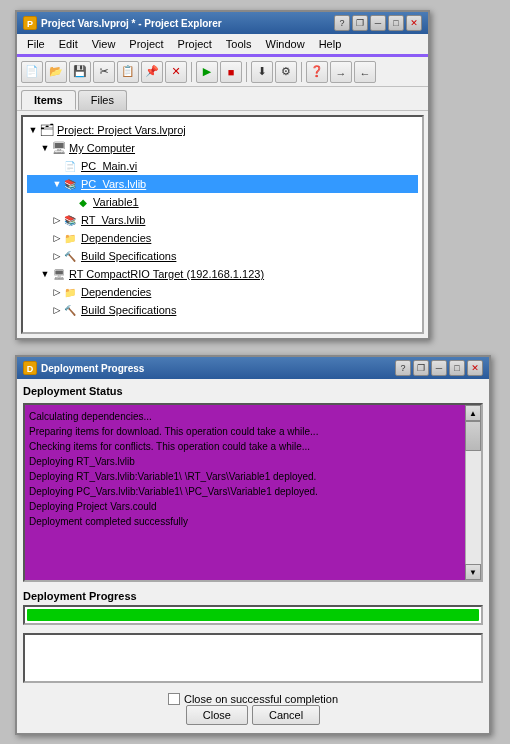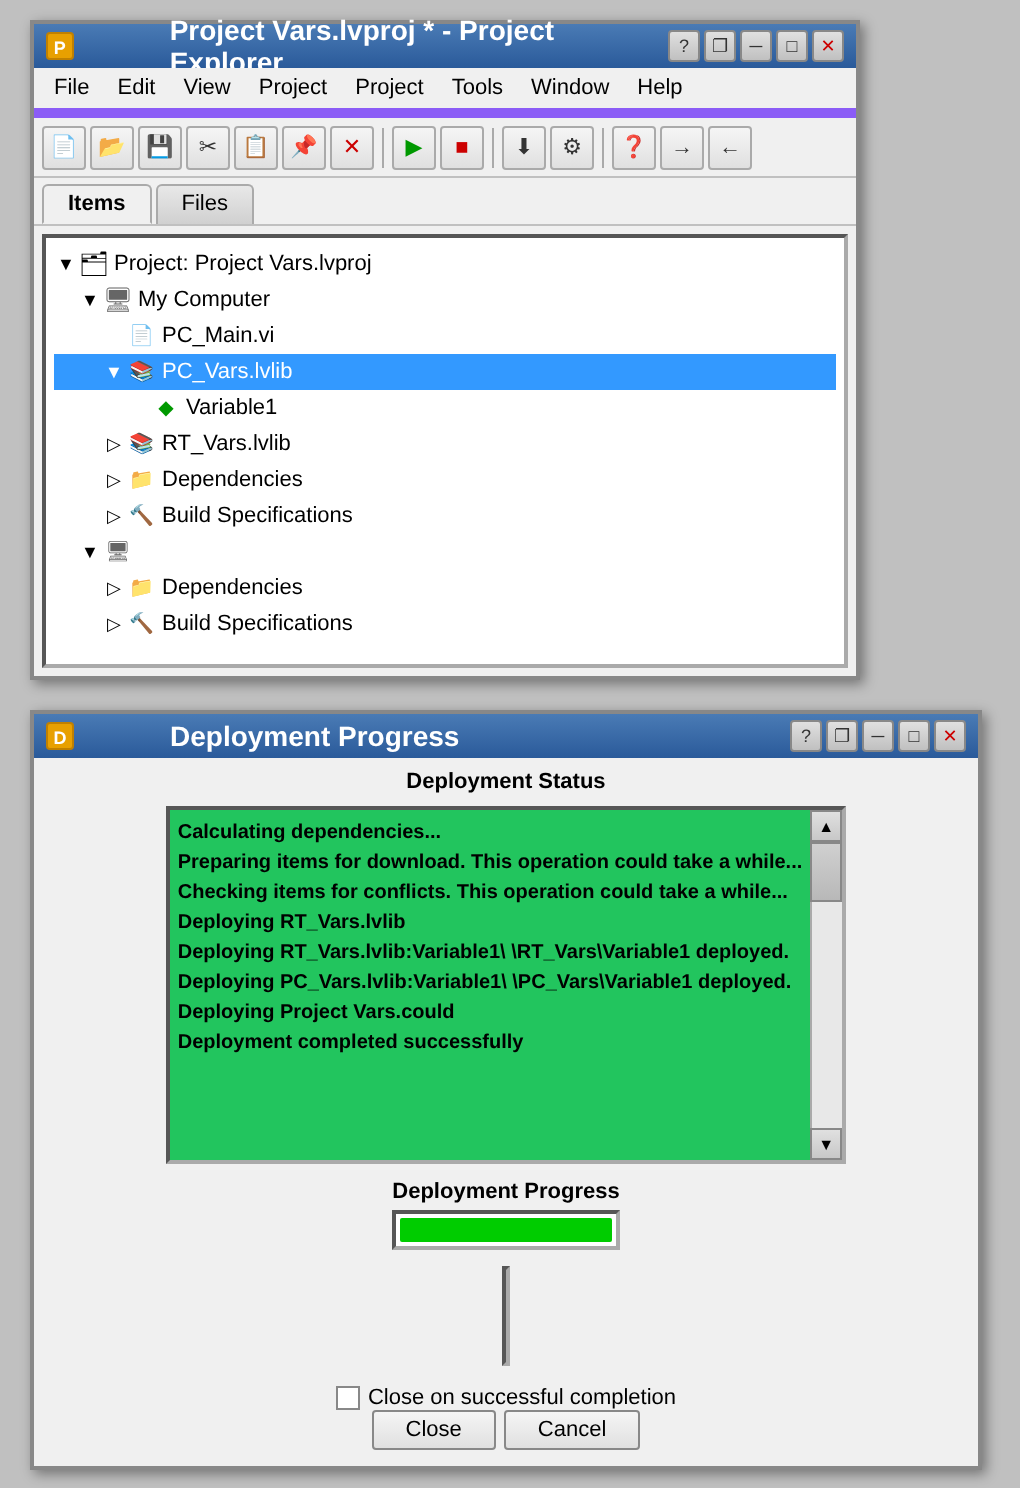--- a/index.html
+++ b/index.html
@@ -46,23 +46,22 @@
       border-radius: 2px;
       display: inline-block;
       font-size: 9px;
       color: white;
       text-align: center;
       line-height: 14px;
       font-weight: bold;
     }
 
     .title-text {
-      font-size: 14px;
+      font-size: 10px;
       font-weight: bold;
-      margin-left: 44px;
     }
 
     .title-bar-buttons {
       display: flex;
       gap: 2px;
     }
 
     .title-btn {
       width: 16px;
       height: 16px;
@@ -73,21 +72,21 @@
       align-items: center;
       justify-content: center;
       font-size: 9px;
       cursor: pointer;
       color: #333;
     }
 
     
     .menu-bar {
       background: #f0f0f0;
-      border-bottom: 5px solid #8b5cf6;
+      border-bottom: 3px solid #8b5cf6;
       padding: 2px 4px;
       display: flex;
       gap: 2px;
     }
 
     .menu-item {
       padding: 2px 6px;
       cursor: pointer;
       font-size: 11px;
     }
@@ -192,20 +191,21 @@
       height: 16px;
       display: inline-flex;
       align-items: center;
       justify-content: center;
       margin-right: 2px;
       font-size: 12px;
     }
 
     .tree-label {
       font-size: 11px;
+      text-decoration: underline;
     }
 
     
     #project-explorer {
       top: 10px;
       left: 15px;
       width: 415px;
       height: 330px;
       display: flex;
       flex-direction: column;
@@ -221,21 +221,20 @@
       flex-direction: column;
     }
 
     
     .deployment-content {
       display: flex;
       flex-direction: column;
       flex: 1;
       padding: 6px;
       gap: 4px;
-      align-items: center;
     }
 
     .status-label {
       font-size: 11px;
       font-weight: bold;
       margin-bottom: 2px;
     }
 
     .progress-section {
       margin-top: 4px;
@@ -315,23 +314,22 @@
     .icon-build { color: #ff6600; }
 
     
     .close-btn { color: #cc0000; }
 
     
     .status-area-wrapper {
       position: relative;
       flex: 1;
       border: 2px inset #aaa;
-      background: #22c55e;
+      background: #a21caf;
       overflow: hidden;
-      font-weight: bold;
     }
 
     .status-area-content {
       padding: 4px 20px 4px 4px;
       font-size: 10px;
       line-height: 1.5;
       height: 100%;
       overflow: hidden;
     }
 
@@ -488,20 +486,21 @@
       <span class="tree-indent" style="width:24px;"></span>
       <span class="tree-toggle">▷</span>
       <span class="tree-icon icon-build" style="font-size:10px;">🔨</span>
       <span class="tree-label">Build Specifications</span>
     </div>
 
     <div class="tree-node">
       <span class="tree-indent" style="width:12px;"></span>
       <span class="tree-toggle">▼</span>
       <span class="tree-icon icon-target" style="font-size:10px;">🖥</span>
+      <span class="tree-label">RT CompactRIO Target (192.168.1.123)</span>
     </div>
 
     <div class="tree-node">
       <span class="tree-indent" style="width:24px;"></span>
       <span class="tree-toggle">▷</span>
       <span class="tree-icon icon-dep" style="font-size:10px;">📁</span>
       <span class="tree-label">Dependencies</span>
     </div>
 
     <div class="tree-node">

